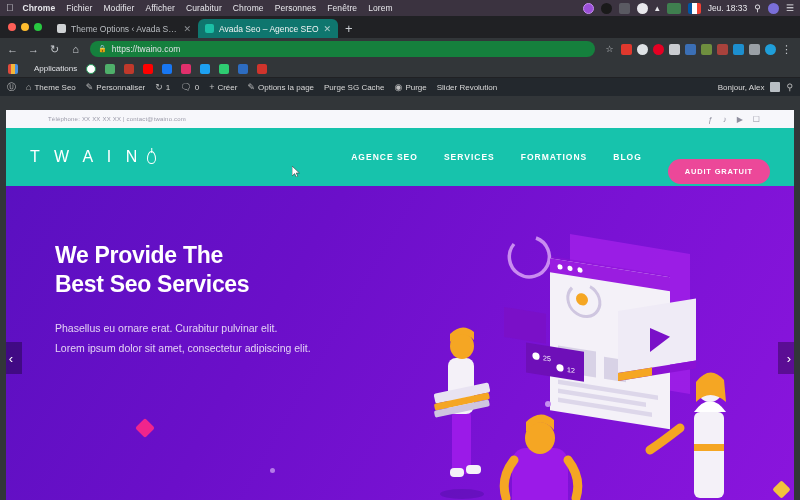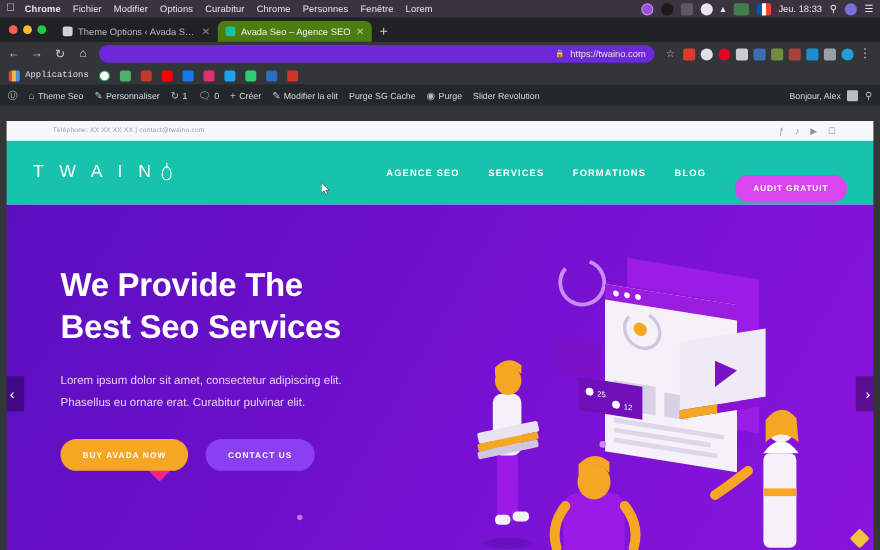--- a/index.html
+++ b/index.html
@@ -27,41 +27,41 @@
   .chrome-win { position:absolute; left:0; top:16px; width:800px; height:484px; background:#323639; }
   .tabstrip { height:22px; background:#202124; display:flex; align-items:flex-end; padding-left:6px; position:relative; }
   .traffic { display:flex; align-items:center; gap:5px; height:22px; padding:0 8px 0 2px; }
   .tl { width:8px; height:8px; border-radius:50%; }
   .tl.r{background:#ff5f57;} .tl.y{background:#febc2e;} .tl.g{background:#28c840;}
   .tab {
     height:19px; display:flex; align-items:center; gap:5px;
     padding:0 7px; font-size:8.5px; color:#b8bcc0; min-width:118px; max-width:148px;
     border-radius:6px 6px 0 0; position:relative;
   }
-  .tab.active { background:#4d7c0f; color:#f1f3f4; }
+  .tab.active { background:#0f766e; color:#f1f3f4; }
   .tab-fav { width:9px; height:9px; border-radius:2px; flex:none; background:#cfd2d4; }
   .tab.active .tab-fav { background:#1bbfa6; }
   .tab-title { overflow:hidden; white-space:nowrap; text-overflow:ellipsis; flex:1; }
   .tab-x { font-size:9px; opacity:.7; }
   .newtab { color:#c8ccd0; font-size:13px; margin-left:7px; margin-bottom:2px; }
 
   .toolbar { height:22px; background:#323639; display:flex; align-items:center; padding:0 6px; gap:8px; }
   .nav-btn { color:#c8ccd0; font-size:11px; width:13px; text-align:center; }
   .omnibox {
-    flex:1; height:16px; background:#6d28d9; border-radius:8px;
-    display:flex; align-items:center; padding:0 8px; gap:5px; color:#dfe1e5; font-size:8.5px;justify-content:flex-end;
+    flex:1; height:16px; background:#15803d; border-radius:8px;
+    display:flex; align-items:center; padding:0 8px; gap:5px; color:#dfe1e5; font-size:8.5px;
   }
   .lock { font-size:7px; }
   .tb-right { display:flex; align-items:center; gap:5px; padding-right:2px; }
   .ext { width:11px; height:11px; border-radius:2px; display:inline-block; }
   .ext.circ { border-radius:50%; }
   .kebab { color:#c8ccd0; font-size:11px; line-height:5px; }
 
   .bookmarks { height:18px; background:#323639; display:flex; align-items:center; padding:0 8px; gap:9px; border-bottom:1px solid #202124; }
-  .bm { display:flex; align-items:center; gap:5px; color:#dfe1e5; font-size:8px; white-space:nowrap;font-family:Liberation Mono, monospace; }
+  .bm { display:flex; align-items:center; gap:16px; color:#dfe1e5; font-size:8px; white-space:nowrap; }
   .bm-ico { width:10px; height:10px; border-radius:2px; display:inline-block; }
   .bm-ico.circ { border-radius:50%; }
 
   
   .wpbar { height:18px; background:#23282d; display:flex; align-items:center; padding:0 7px; gap:10px; color:#d8d8d8; font-size:8px; }
   .wpi { display:flex; align-items:center; gap:3px; white-space:nowrap; }
   .wp-glyph { font-size:9px; opacity:.85; }
   .wp-right { margin-left:auto; display:flex; align-items:center; gap:6px; }
   .wp-avatar { width:10px; height:10px; background:#b9bfc4; border-radius:1px; }
 
@@ -77,31 +77,31 @@
   .site-header {
     height:58px; background:#17c3ac;
     display:flex; align-items:center; padding:0 30px;
   }
   .logo { display:flex; align-items:center; gap:5px; color:#fff; font-size:16px; letter-spacing:5px; font-weight:300; }
   .logo-drop { width:9px; height:13px; border:1.5px solid #fff; border-radius:50% 50% 50% 50%/60% 60% 40% 40%; position:relative; }
   .logo-drop:after { content:""; position:absolute; left:50%; top:-4px; width:1.5px; height:5px; background:#fff; transform:translateX(-50%); }
   .nav { margin-left:auto; display:flex; align-items:center; gap:26px; }
   .nav-link { color:#fff; font-size:8.5px; font-weight:bold; letter-spacing:1px; }
   .nav-cta {
-    background:#d946ef; color:#fff; font-size:7.5px; font-weight:bold; letter-spacing:.8px;
+    background:#ec4899; color:#fff; font-size:7.5px; font-weight:bold; letter-spacing:.8px;
     padding:8px 17px; border-radius:20px;margin-top:28px;
   }
 
   .hero {
     position:relative; height:330px;
     background:linear-gradient(120deg,#5a10c0 0%,#6b0fc9 35%,#7a12d4 65%,#8b15dd 100%);
     overflow:hidden;
   }
   .hero-copy { position:absolute; left:55px; top:55px; width:330px; z-index:6; }
-  .hero-h1 { color:#fff; font-size:30px; font-weight:bold; line-height:1.28; letter-spacing:-.3px; }
+  .hero-h1 { color:#fff; font-size:23px; font-weight:bold; line-height:1.28; letter-spacing:-.3px; }
   .hero-p { color:#e3d2f4; font-size:10.5px; line-height:1.95; margin-top:18px; }
   .hero-btns { display:flex; gap:16px; margin-top:22px; }
   .btn { border-radius:20px; font-size:7.5px; font-weight:bold; letter-spacing:1px; padding:10px 20px; color:#fff; white-space:nowrap; }
   .btn.orange { background:#f5a623; }
   .btn.purple { background:#8a3ff0; }
 
   .slider-arrow {
     position:absolute; top:156px; width:22px; height:32px;
     background:rgba(0,0,0,.32); color:#fff; font-size:13px;
     display:flex; align-items:center; justify-content:center; z-index:8;
@@ -118,21 +118,21 @@
 </head>
 <body>
 
 <div id="screen">
 
   <div class="mac-menubar">
     <span class="apple-logo"></span>
     <span class="mac-menu-item bold">Chrome</span>
     <span class="mac-menu-item">Fichier</span>
     <span class="mac-menu-item">Modifier</span>
-    <span class="mac-menu-item">Options</span>
+    <span class="mac-menu-item">Afficher</span>
     <span class="mac-menu-item">Curabitur</span>
     <span class="mac-menu-item">Chrome</span>
     <span class="mac-menu-item">Personnes</span>
     <span class="mac-menu-item">Fenêtre</span>
     <span class="mac-menu-item">Lorem</span>
     <span class="mac-right">
       <span class="mstat" style="background:#9b4fd8;border:1.5px solid #c58ff0"></span>
       <span class="mstat" style="background:#1a1a1a"></span>
       <span class="mstat sq" style="background:#5a5a62"></span>
       <span class="mstat" style="background:#e8e8ec"></span>
@@ -226,21 +226,21 @@
       <span class="wpi">
         <span class="wp-glyph">🗨</span>
         <span>0</span>
       </span>
       <span class="wpi">
         <span class="wp-glyph">+</span>
         <span>Créer</span>
       </span>
       <span class="wpi">
         <span class="wp-glyph">✎</span>
-        <span>Modifier la elit</span>
+        <span>Options la page</span>
       </span>
       <span class="wpi">Purge SG Cache</span>
       <span class="wpi">
         <span class="wp-glyph">◉</span>
         <span>Purge</span>
       </span>
       <span class="wpi">Slider Revolution</span>
       <span class="wp-right">
         <span>Bonjour, Alex</span>
         <span class="wp-avatar"></span>
@@ -358,26 +358,22 @@
             <path d="M146 244 q14 18 8 38" stroke="#f5a623" stroke-width="9" fill="none" stroke-linecap="round"></path>
           </g>
         </svg>
 
         <div class="hero-copy">
           <div class="hero-h1">
             <div>We Provide The</div>
             <div>Best Seo Services</div>
           </div>
           <div class="hero-p">
+            <div>Phasellus eu ornare erat. Curabitur pulvinar elit.</div>
             <div>Lorem ipsum dolor sit amet, consectetur adipiscing elit.</div>
-            <div>Phasellus eu ornare erat. Curabitur pulvinar elit.</div>
-          </div>
-          <div class="hero-btns">
-            <span class="btn orange">BUY AVADA NOW</span>
-            <span class="btn purple">CONTACT US</span>
           </div>
         </div>
 
         <div class="slider-arrow left">‹</div>
         <div class="slider-arrow right">›</div>
       </div>
 
       <div class="page-border"></div>
       <div class="page-border right"></div>
     </div>

